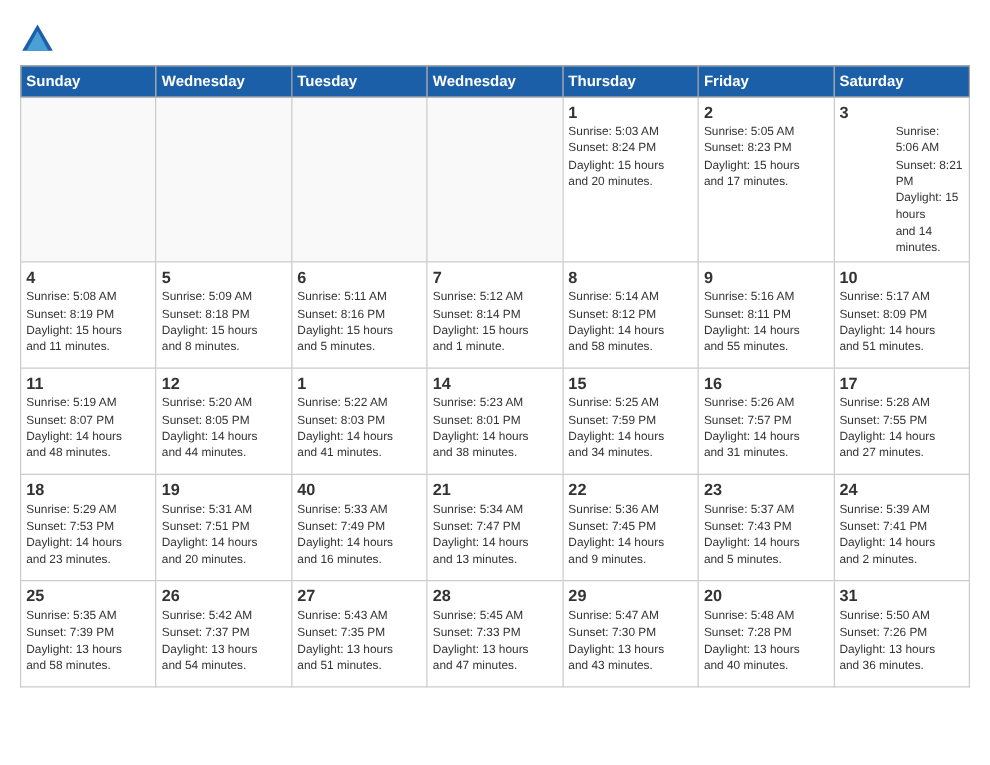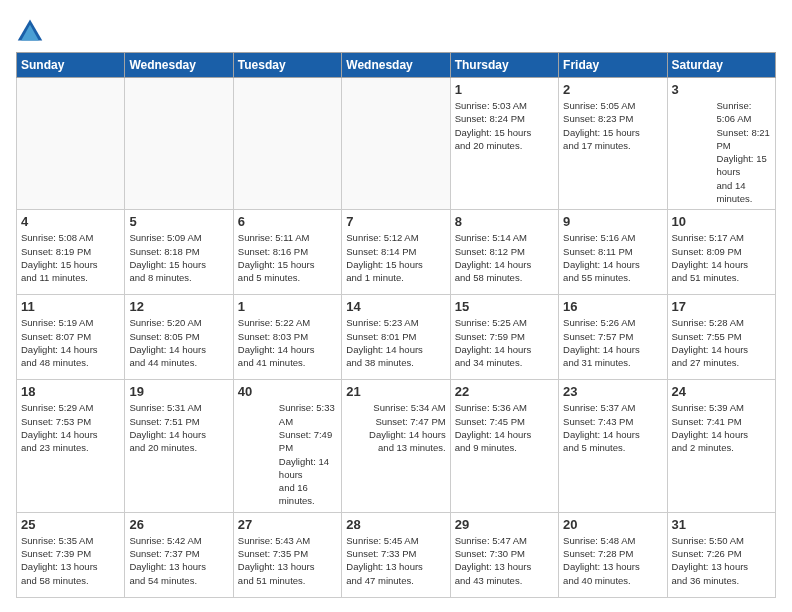--- a/index.html
+++ b/index.html
@@ -262,28 +262,28 @@
         </td>
         <td>
           <div class="day-number">19</div>
           <div class="day-info" style="white-space: pre-line;">Sunrise: 5:31 AM
 Sunset: 7:51 PM
 Daylight: 14 hours
 and 20 minutes.</div>
         </td>
         <td>
           <div class="day-number">40</div>
-          <div class="day-info" style="white-space: pre-line; margin-left: 41px;">Sunrise: 5:33 AM
+          <div class="day-info" style="white-space: pre-line;">Sunrise: 5:33 AM
 Sunset: 7:49 PM
 Daylight: 14 hours
 and 16 minutes.</div>
         </td>
         <td>
           <div class="day-number">21</div>
-          <div class="day-info" style="white-space: pre-line; text-align: right;">Sunrise: 5:34 AM
+          <div class="day-info" style="white-space: pre-line;">Sunrise: 5:34 AM
 Sunset: 7:47 PM
 Daylight: 14 hours
 and 13 minutes.</div>
         </td>
         <td>
           <div class="day-number">22</div>
           <div class="day-info" style="white-space: pre-line;">Sunrise: 5:36 AM
 Sunset: 7:45 PM
 Daylight: 14 hours
 and 9 minutes.</div>

